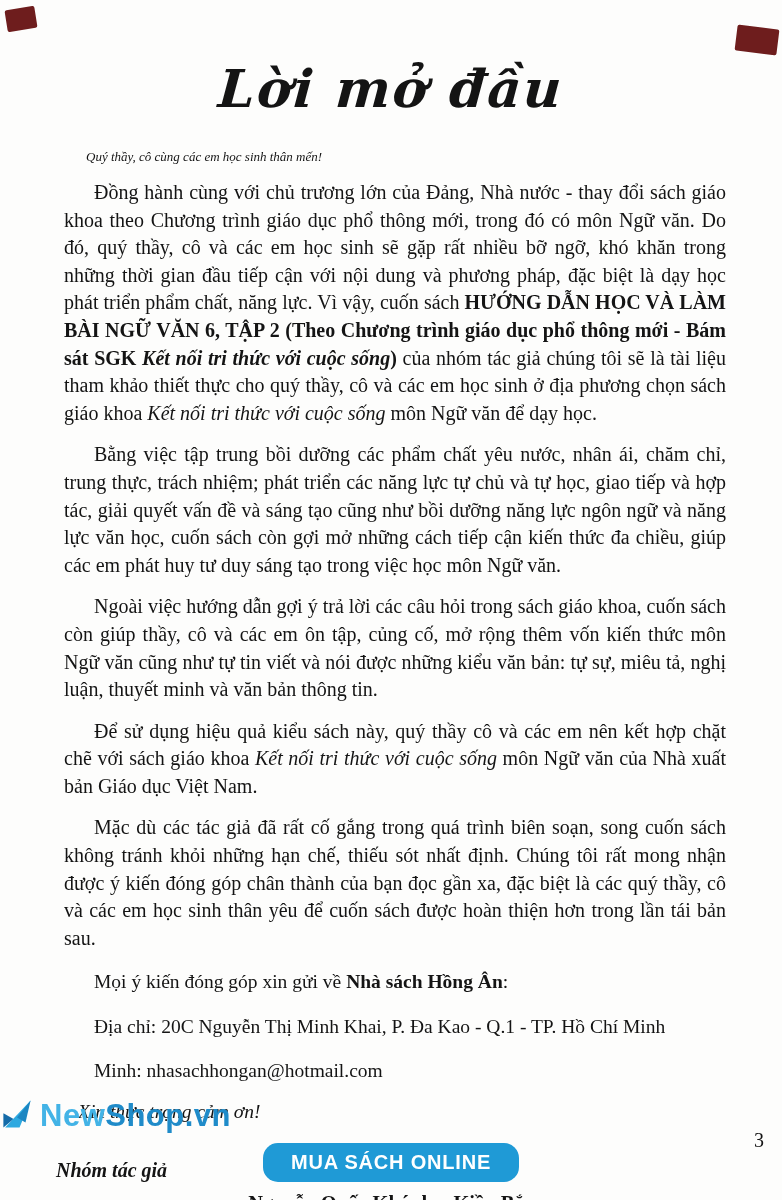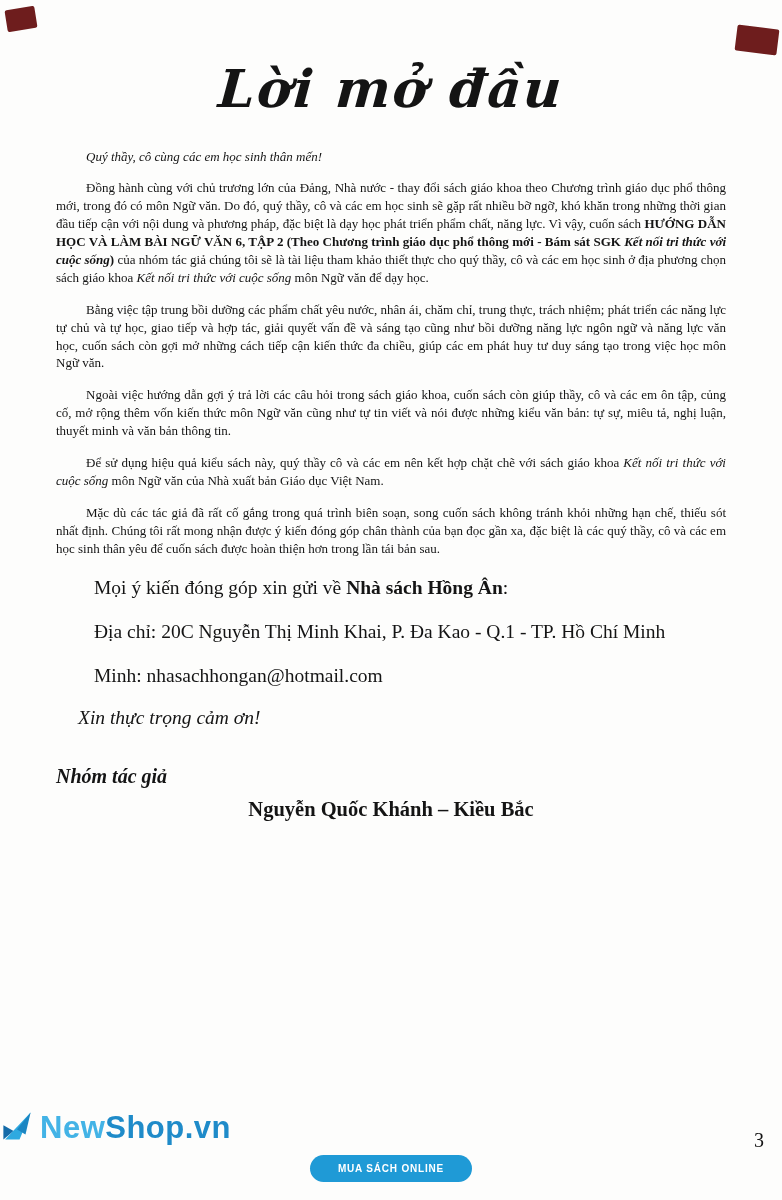--- a/index.html
+++ b/index.html
@@ -26,25 +26,25 @@
     margin:0 0 30px 0;
     transform:skewX(-4deg);
   }
   .greeting {
     font-style:italic;
     font-size:13px;
     text-indent:30px;
     margin:0 0 14px 0;
   }
   .para {
-    font-size:13px;
+    font-size:20px;
     line-height:1.38;
     text-align:justify;
     text-indent:30px;
-    margin:0 0 14px 0;
+    margin:0 0 14px 8px;
   }
   .contact-line {
     font-size:19.5px;
     line-height:1.45;
     padding-left:22px;
     margin:16px;
   }
   .contact-block { margin:4px 0 12px 0; }
   .closing {
     font-style:italic;
@@ -86,21 +86,21 @@
     letter-spacing:0.5px;
   }
   .logo-text .t1 { color:#43b3e6; }
   .logo-text .t2 { color:#1f8bc9; }
   .buy-btn {
     display:inline-block;
     background:#1f9ad6;
     color:#ffffff;
     font-family:"Liberation Sans", sans-serif;
     font-weight:bold;
-    font-size:10px;
+    font-size:20px;
     letter-spacing:0.8px;
     padding:8px 28px;
     border-radius:15px;
   }
   .page-number {
     position:absolute;
     right:18px;
     bottom:48px;
     font-size:20px;
   }

